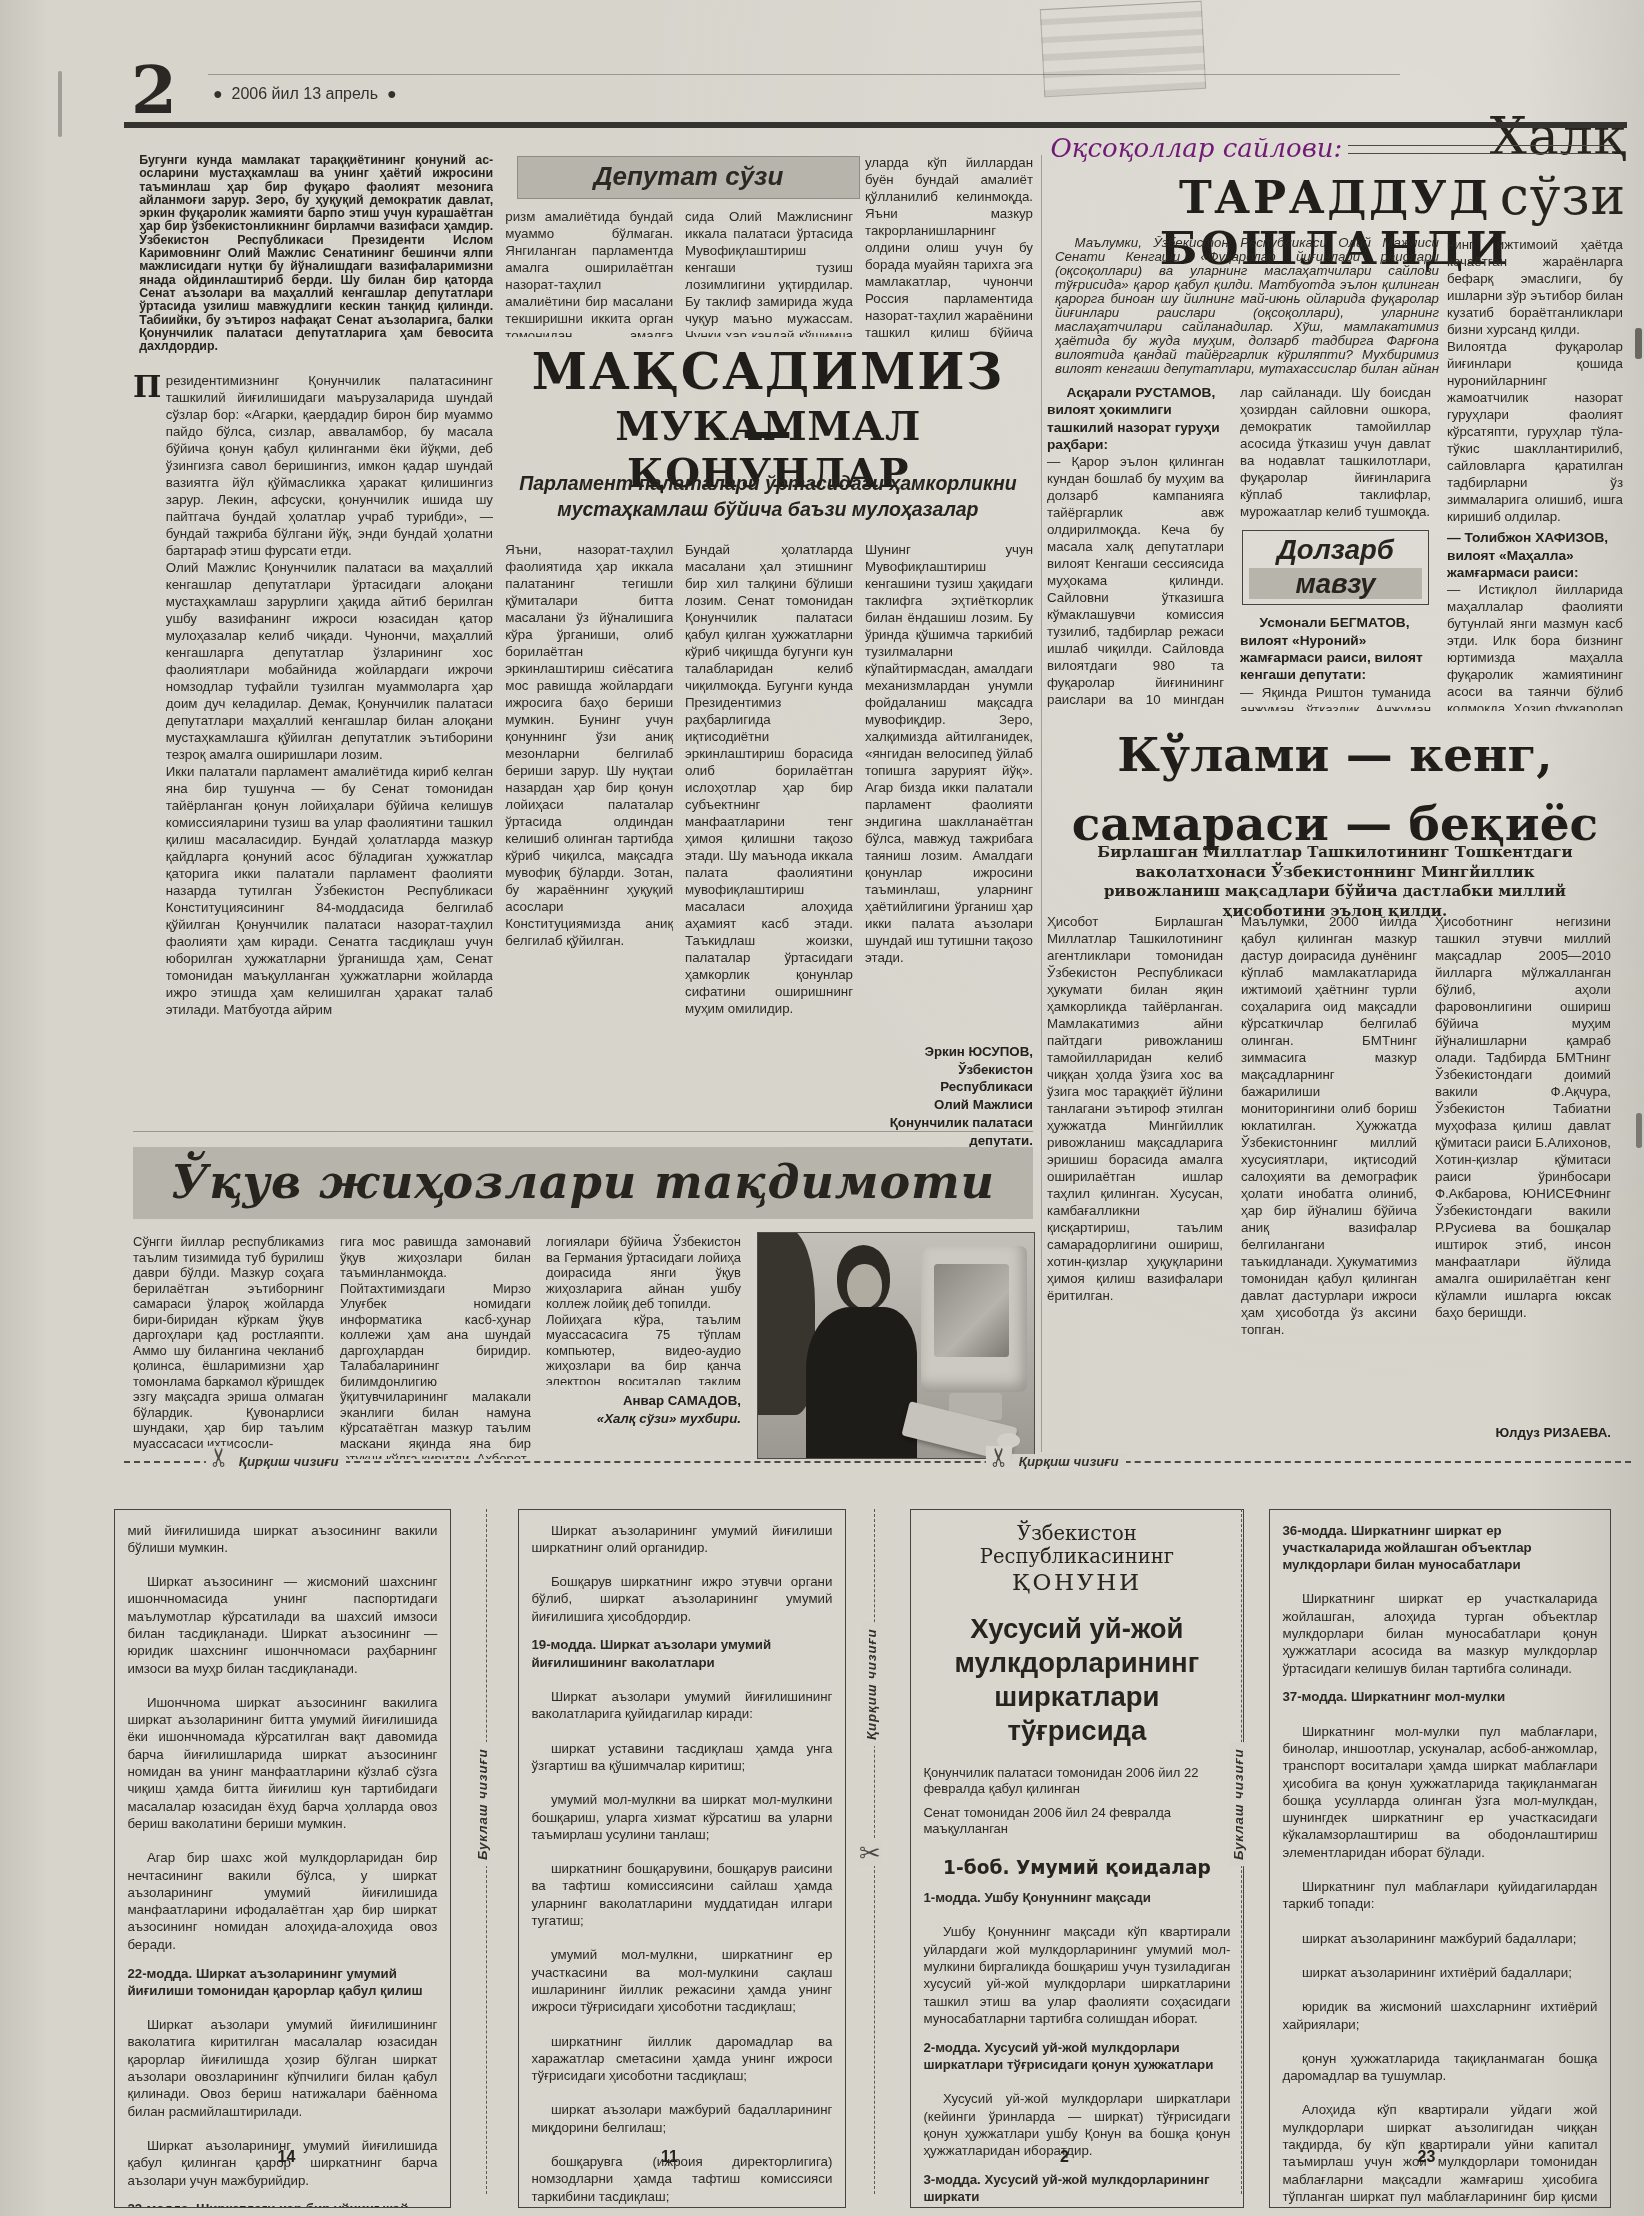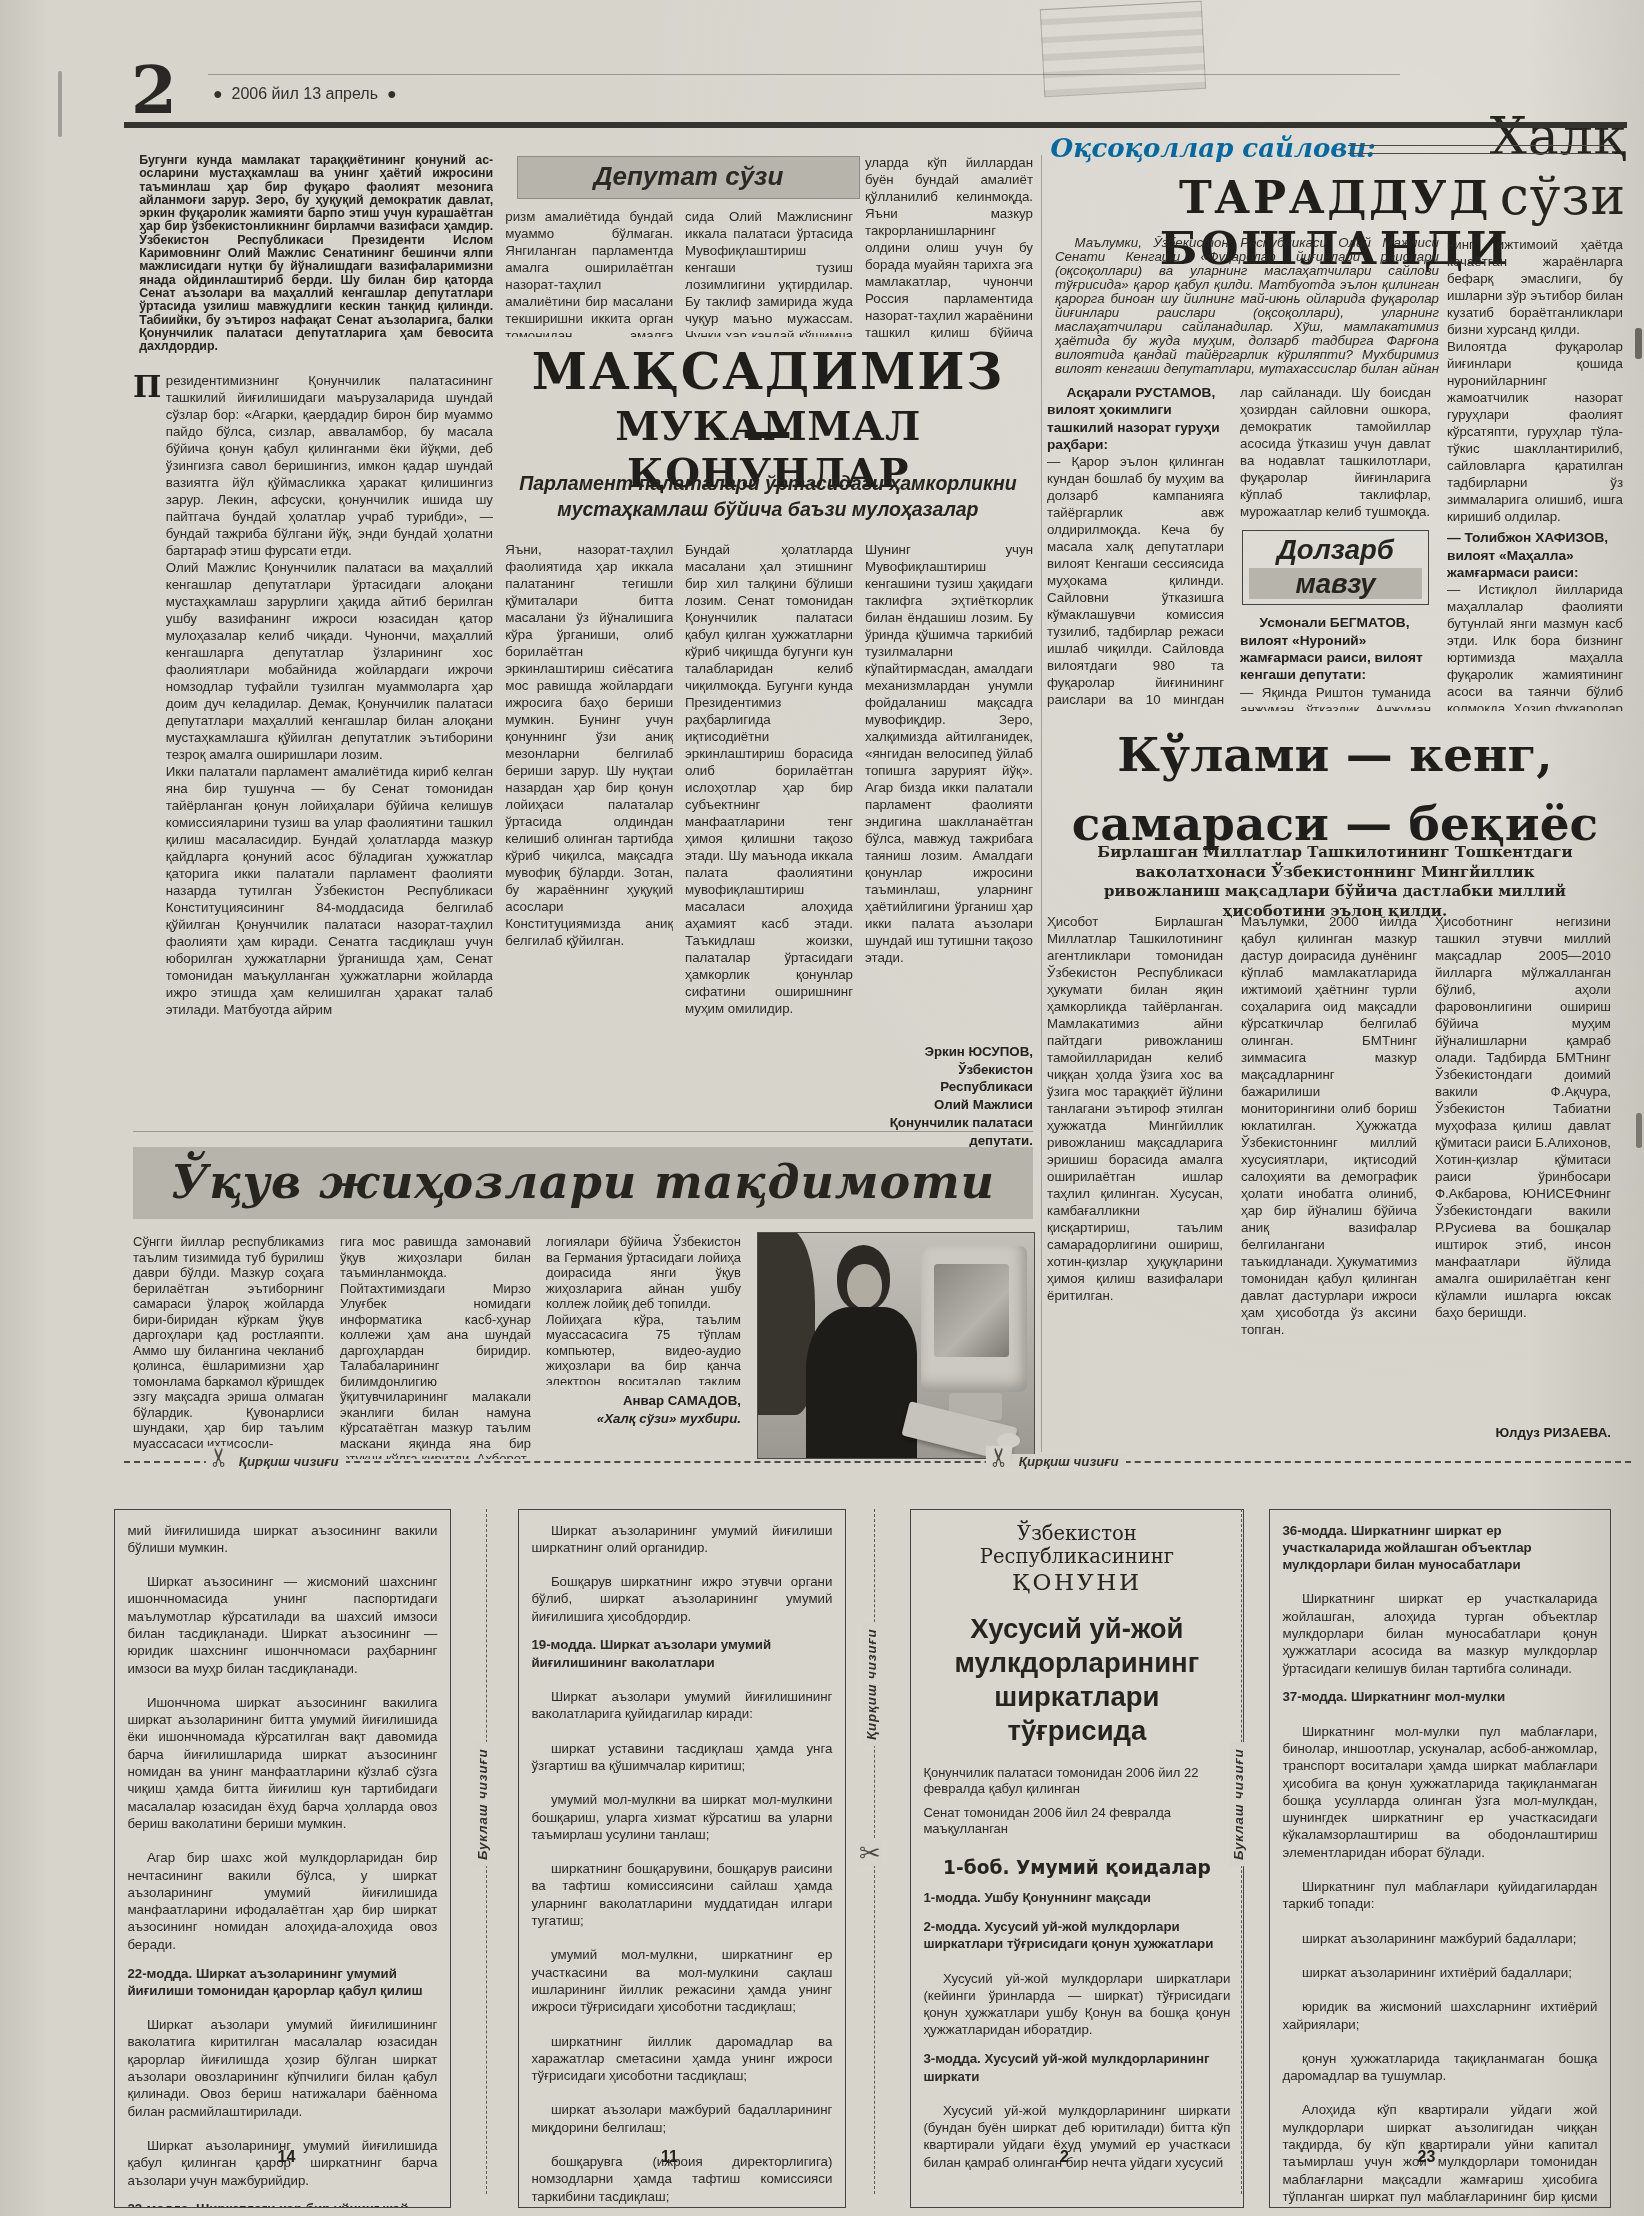--- a/index.html
+++ b/index.html
@@ -84,21 +84,21 @@
   <div class="abs byline" style="left:365px;top:889px;width:168px;">Эркин ЮСУПОВ,
 Ўзбекистон Республикаси
 Олий Мажлиси
 Қонунчилик палатаси
 депутати.</div>
 </div>
 
 <div class="abs hair" style="left:1041px;top:155px;width:1.3px;height:1297px;opacity:.55;"></div>
 
 <div class="abs" style="left:1047px;top:133px;width:576px;height:576px;">
-  <div class="abs serif" style="left:3.5px;top:0;font-size:26px;font-weight:bold;font-style:italic;color:#0369a1;">Оқсоқоллар сайлови:</div>
+  <div class="abs serif" style="left:3.5px;top:0;font-size:26px;font-weight:normal;font-style:italic;color:#701a75;">Оқсоқоллар сайлови:</div>
   <div class="abs" style="left:301px;top:11.5px;width:266px;height:7px;border-top:1.8px solid #4c4a45;border-bottom:1.8px solid #4c4a45;"></div>
   <div class="abs hl" style="left:0;top:39px;width:576px;font-size:44px;letter-spacing:2.7px;">ТАРАДДУД БОШЛАНДИ</div>
   <div class="abs just" style="left:8px;top:103px;width:384px;height:140px;font-style:italic;font-size:13.3px;line-height:14px;color:#2b2924;overflow:hidden;text-indent:19.5px;">Маълумки, Ўзбекистон Республикаси Олий Мажлиси Сенати Кенгаши «Фуқаролар йиғинлари раислари (оқсоқоллари) ва уларнинг маслаҳатчилари сайлови тўғрисида» қарор қабул қилди. Матбуотда эълон қилинган қарорга биноан шу йилнинг май-июнь ойларида фуқаролар йиғинлари раислари (оқсоқоллари), уларнинг маслаҳатчилари сайланадилар. Хўш, мамлакатимиз ҳаётида бу жуда муҳим, долзарб тадбирга Фарғона вилоятида қандай тайёргарлик кўриляпти? Мухбиримиз вилоят кенгаши депутатлари, мутахассислар билан айнан шу мавзуда суҳбатлашди.</div>
 
   <div class="abs" style="left:0;top:251px;width:177px;height:327px;overflow:hidden;">
     <div class="speaker" style="text-indent:19.5px;">Асқарали РУСТАМОВ, вилоят ҳокимлиги ташкилий назорат гуруҳи раҳбари:</div>
     <div class="body-txt just">— Қарор эълон қилинган кундан бошлаб бу муҳим ва долзарб кампанияга тайёргарлик авж олдирилмоқда. Кеча бу масала халқ депутатлари вилоят Кенгаши сессиясида муҳокама қилинди. Сайловни ўтказишга кўмаклашувчи комиссия тузилиб, тадбирлар режаси ишлаб чиқилди. Сайловда вилоятдаги 980 та фуқаролар йиғинининг раислари ва 10 мингдан зиёд маслаҳатчи-</div>
   </div>
 
   <div class="abs" style="left:193px;top:251px;width:191px;height:327px;overflow:hidden;">
@@ -209,20 +209,21 @@
   <div class="serif" style="text-align:center;font-size:19.5px;line-height:23px;color:#26241f;">Ўзбекистон Республикасининг</div>
   <div class="serif" style="text-align:center;font-size:23px;line-height:28px;letter-spacing:2.7px;color:#26241f;">ҚОНУНИ</div>
   <div style="text-align:center;font-weight:bold;font-size:27.5px;line-height:34px;color:#26241f;white-space:pre-line;margin-top:16px;">Хусусий уй-жой
 мулкдорларининг
 ширкатлари
 тўғрисида</div>
   <div style="font-size:13px;line-height:16px;margin-top:17.7px;color:#2b2924;">Қонунчилик палатаси томонидан 2006 йил 22 февралда қабул қилинган</div>
   <div style="font-size:13px;line-height:16px;margin-top:8px;color:#2b2924;">Сенат томонидан 2006 йил 24 февралда маъқулланган</div>
   <div style="text-align:center;font-weight:bold;font-size:18.6px;margin-top:19.5px;color:#26241f;font-family:'DejaVu Sans',sans-serif;">1-боб. Умумий қоидалар</div>
   <div class="law-block law-h">1-модда. Ушбу Қонуннинг мақсади</div>
+  <div class="law-block just law-p">Ушбу Қонуннинг мақсади кўп квартирали уйлардаги жой мулкдорларининг умумий мол-мулкини биргаликда бошқариш учун тузиладиган хусусий уй-жой мулкдорлари ширкатларини ташкил этиш ва улар фаолияти соҳасидаги муносабатларни тартибга солишдан иборат.</div>
   <div class="law-block law-h">2-модда. Хусусий уй-жой мулкдорлари ширкатлари тўғрисидаги қонун ҳужжатлари</div>
   <div class="law-block just law-p">Хусусий уй-жой мулкдорлари ширкатлари (кейинги ўринларда — ширкат) тўғрисидаги қонун ҳужжатлари ушбу Қонун ва бошқа қонун ҳужжатларидан иборатдир.</div>
   <div class="law-block law-h">3-модда. Хусусий уй-жой мулкдорларининг ширкати</div>
   <div class="law-block just law-p">Хусусий уй-жой мулкдорларининг ширкати (бундан буён ширкат деб юритилади) битта кўп квартирали уйдаги ёхуд умумий ер участкаси билан қамраб олинган бир нечта уйдаги хусусий</div>
 </div>
 <div class="pgnum" style="left:1020px;">2</div>
 
 <div class="vmark-line" style="left:1241px;"></div>
 <div class="vmark-label" style="left:1230px;top:1742px;">Буклаш чизиғи</div>
 

